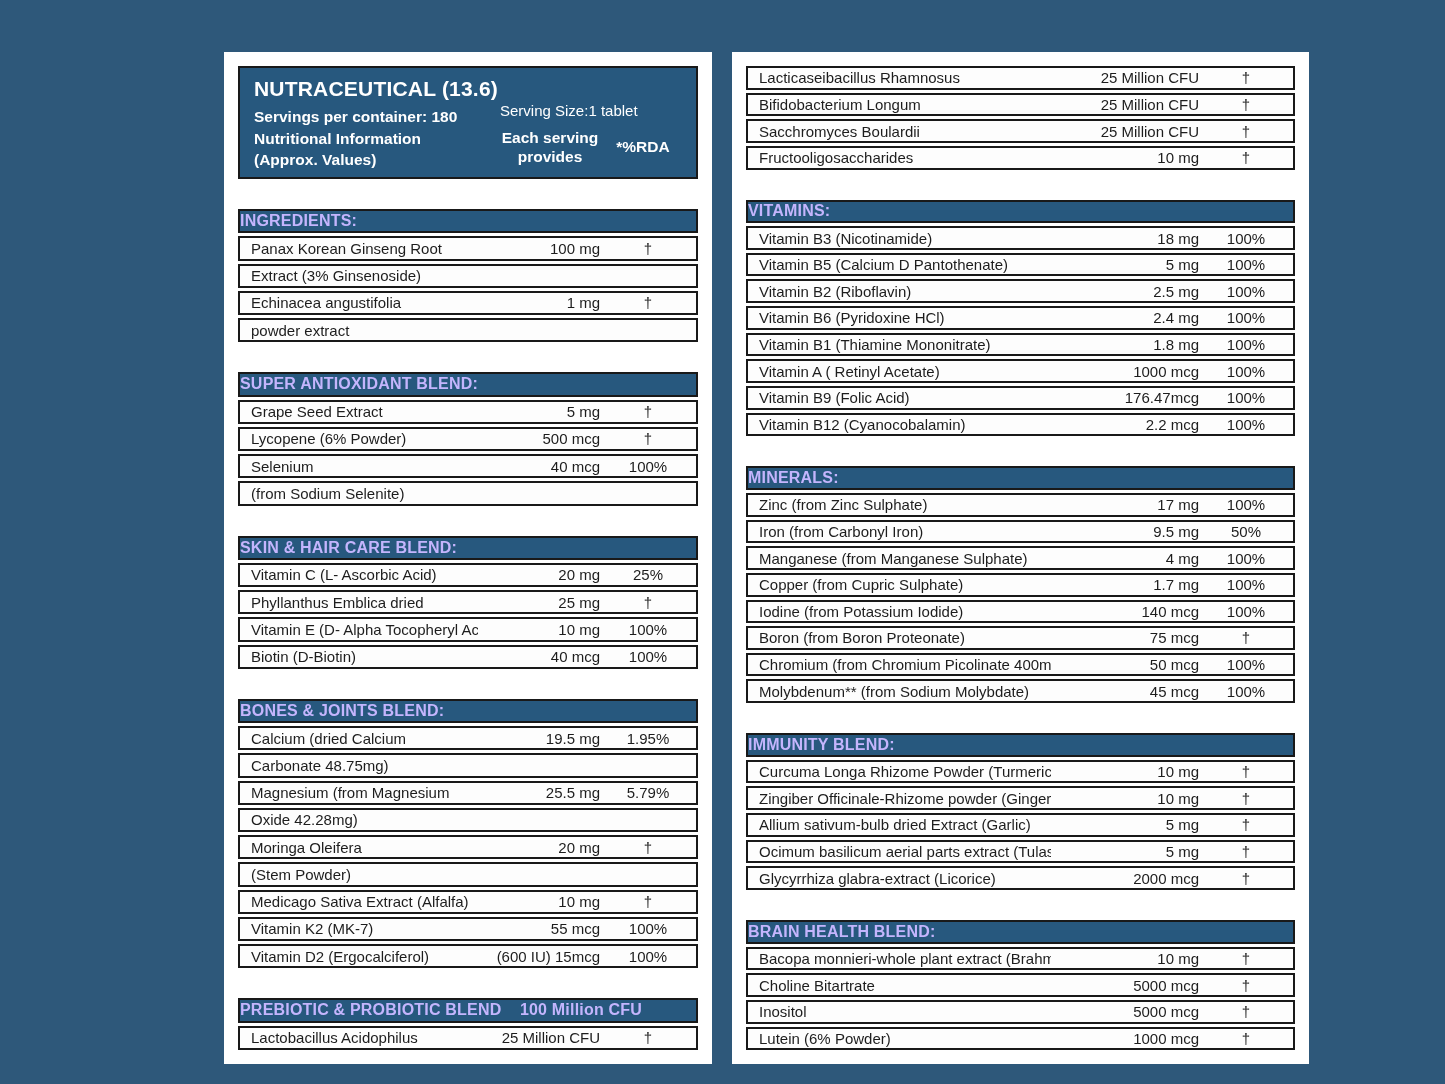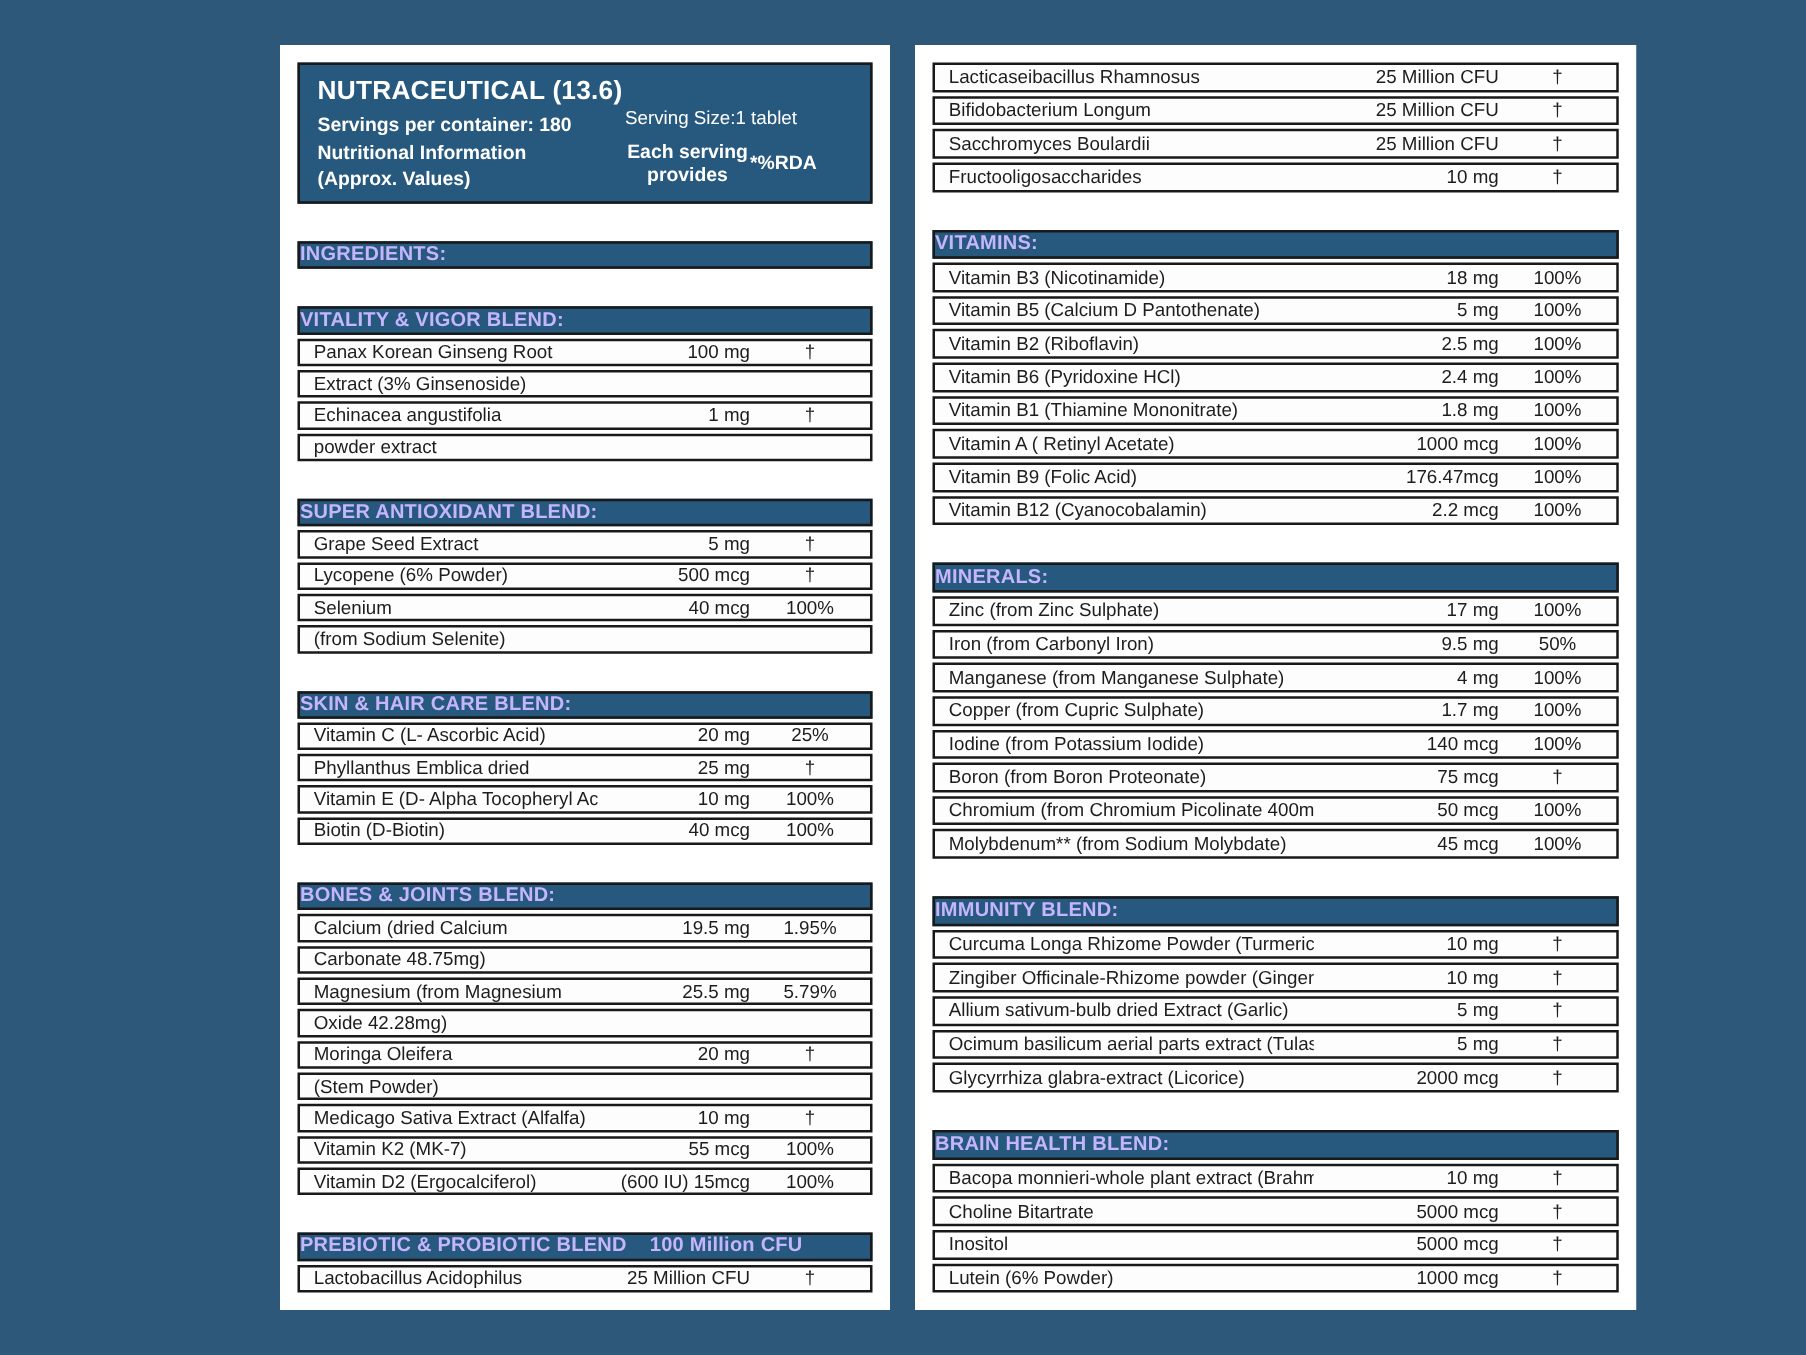--- a/index.html
+++ b/index.html
@@ -1,40 +1,40 @@
 <!DOCTYPE html>
 <html><head>
 <meta charset="utf-8">
 <style>
   html,body{margin:0;padding:0}
   body{
     width:1445px;height:1084px;position:relative;overflow:hidden;
     background:#2e587a;
     font-family:"Liberation Sans",sans-serif;
   }
-  .card{position:absolute;top:36px;height:1012px;background:#ffffff}
+  .card{position:absolute;top:52px;height:1012px;background:#ffffff}
   .card-left{left:224px;width:488px}
   .card-right{left:732px;width:577px}
   .table{
     position:absolute;left:14px;right:14px;top:14px;bottom:14px;
     display:flex;flex-direction:column;gap:3px;
   }
   
   .hdr{
     flex:0 0 112px;background:#27587e;border:2px solid #191919;color:#fff;
     display:flex;box-sizing:border-box;padding:6px 8px 6px 14px;
   }
   .hdr-left{flex:1;min-width:0}
   .title{font-size:21px;font-weight:bold;margin:3px 0 5px;letter-spacing:.2px}
   .hline{font-size:15.5px;font-weight:bold;line-height:1.4}
   .hdr-right{width:188px;display:flex;flex-direction:column;padding-top:28px;box-sizing:border-box}
   .ssrow{display:flex;justify-content:flex-start;font-weight:normal;font-size:15px}
   .esrow{display:flex;align-items:center;margin-top:9px}
   .es{width:100px;text-align:center;font-weight:bold;font-size:15.5px;line-height:1.25}
-  .rda-lab{flex:1;text-align:left;font-weight:bold;font-size:15.5px;padding-right:2px}
+  .rda-lab{flex:1;text-align:center;font-weight:bold;font-size:15.5px;padding-right:2px}
   
   .row{
     flex:1 1 0;min-height:0;border:2px solid #191919;background:#fdfdfd;
     display:flex;align-items:center;box-sizing:border-box;
   }
   .row.section{
     background:#27587e;color:#c4b5fd;font-weight:bold;font-size:16px;
     padding-left:0;letter-spacing:.2px;margin-top:27px;
   }
   .row.item{font-size:15px;color:#1d1d1d}
@@ -78,23 +78,20 @@
           <div class="esrow">
             <span class="es">Each serving provides</span>
             <span class="rda-lab">*%RDA</span>
           </div>
         </div>
       </header>
 
     <div class="row section">
           <span class="sec-label">INGREDIENTS:</span>
         </div>
-        <div class="row section">
-          <span class="sec-label">VITALITY &amp; VIGOR BLEND:</span>
-        </div>
         <div class="row item">
           <span class="name">Panax Korean Ginseng Root</span>
           <span class="amount">100 mg</span>
           <span class="rda">†</span>
         </div>
         <div class="row item">
           <span class="name">Extract (3% Ginsenoside)</span>
           <span class="amount"></span>
           <span class="rda"></span>
         </div>

